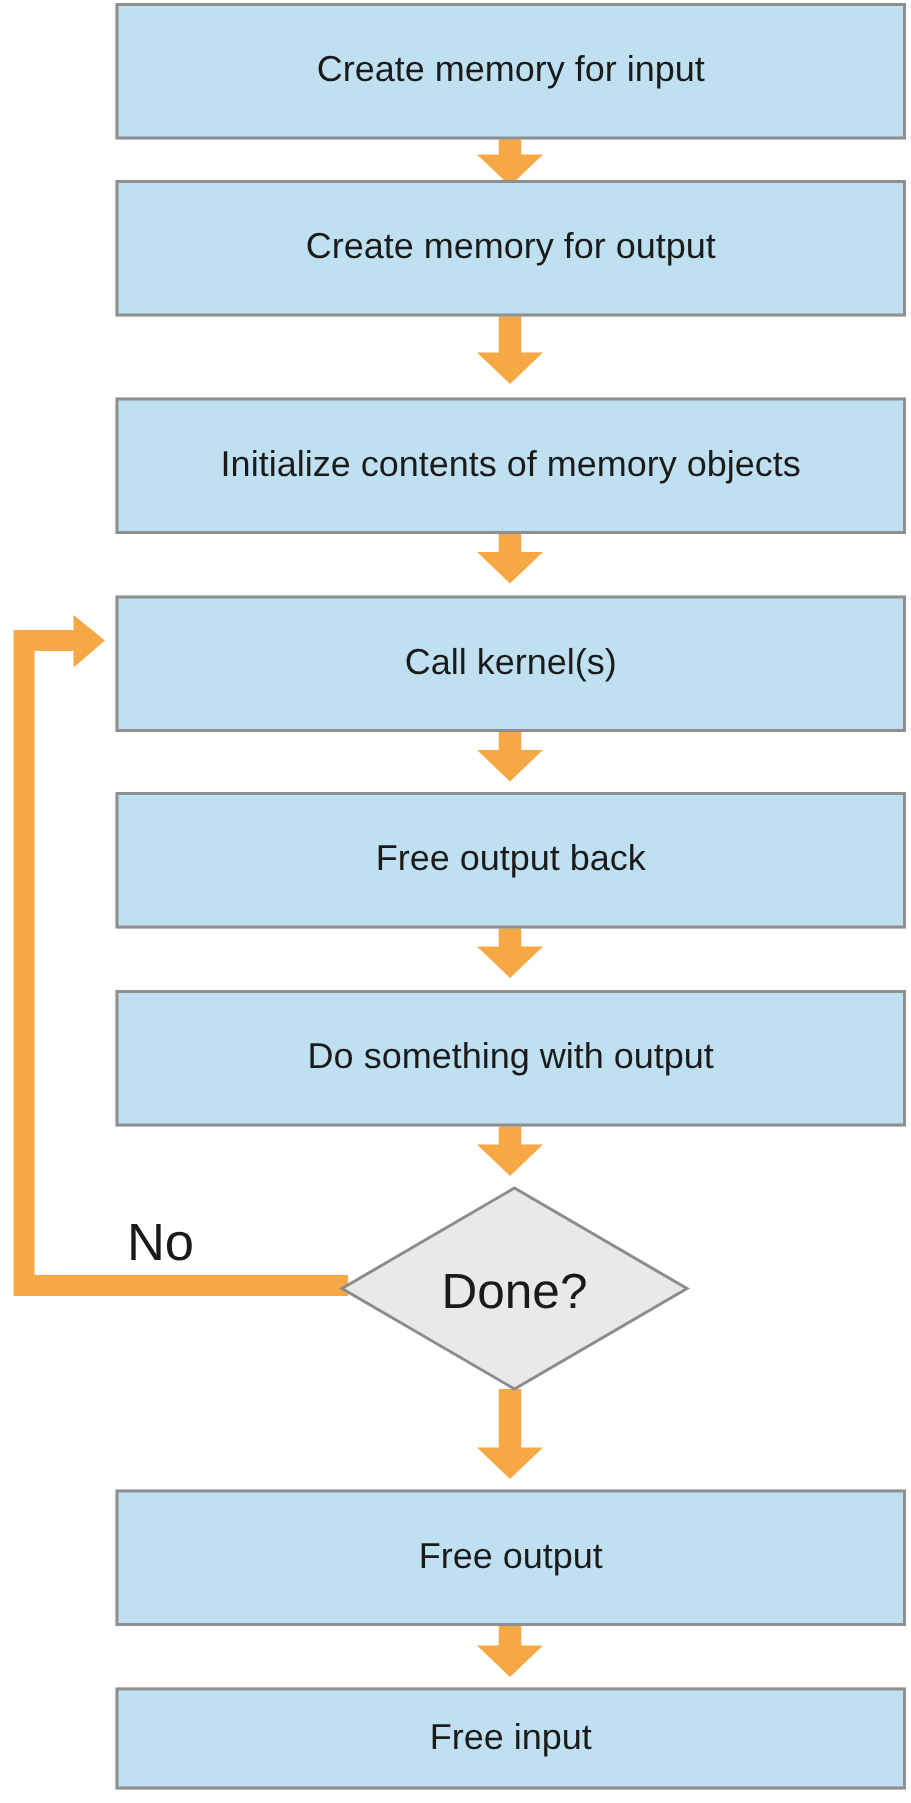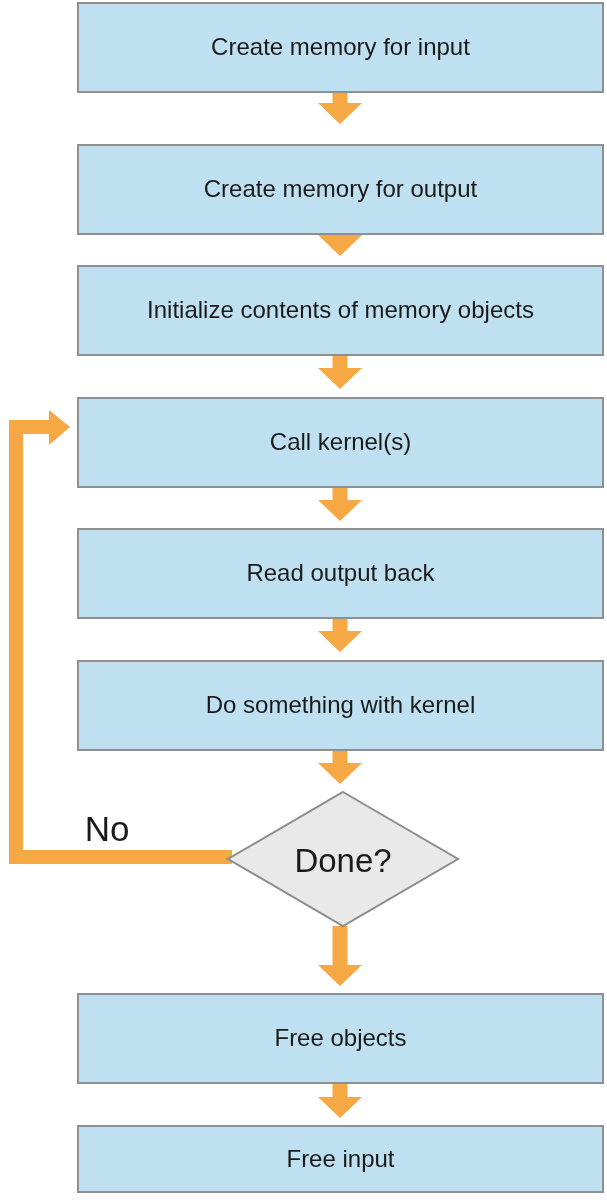--- a/index.html
+++ b/index.html
@@ -83,37 +83,37 @@
     <polygon points="332.5,731 347.5,731 347.5,763 362,763 340,784 318,763 332.5,763" fill="var(--arrow)"></polygon>
     <polygon points="332.5,926 347.5,926 347.5,965 362,965 340,986 318,965 332.5,965" fill="var(--arrow)"></polygon>
     <polygon points="332.5,1066 347.5,1066 347.5,1097 362,1097 340,1118 318,1097 332.5,1097" fill="var(--arrow)"></polygon>
 
     <polygon points="343,792 458,859 343,926 228,859" fill="var(--decision-fill)" stroke="var(--decision-border)" stroke-width="2"></polygon>
   </svg>
 
   <div class="box" style="top:2px">
     <span class="box-label">Create memory for input</span>
   </div>
-  <div class="box" style="top:144px">
+  <div class="box" style="top:120px">
     <span class="box-label">Create memory for output</span>
   </div>
   <div class="box" style="top:397px">
     <span class="box-label">Call kernel(s)</span>
   </div>
   <div class="box" style="top:265px">
     <span class="box-label">Initialize contents of memory objects</span>
   </div>
   <div class="box" style="top:528px">
-    <span class="box-label">Read output back</span>
+    <span class="box-label">Free output back</span>
   </div>
   <div class="box" style="top:660px">
-    <span class="box-label">Do something with kernel</span>
+    <span class="box-label">Do something with output</span>
   </div>
   <div class="box" style="top:993px">
-    <span class="box-label">Free objects</span>
+    <span class="box-label">Free output</span>
   </div>
   <div class="box" style="top:1125px;height:68px">
     <span class="box-label">Free input</span>
   </div>
 
   <div class="decision-label">Done?</div>
   <div class="edge-label" style="left:57px;top:813px">No</div>
 
 </div>
 

